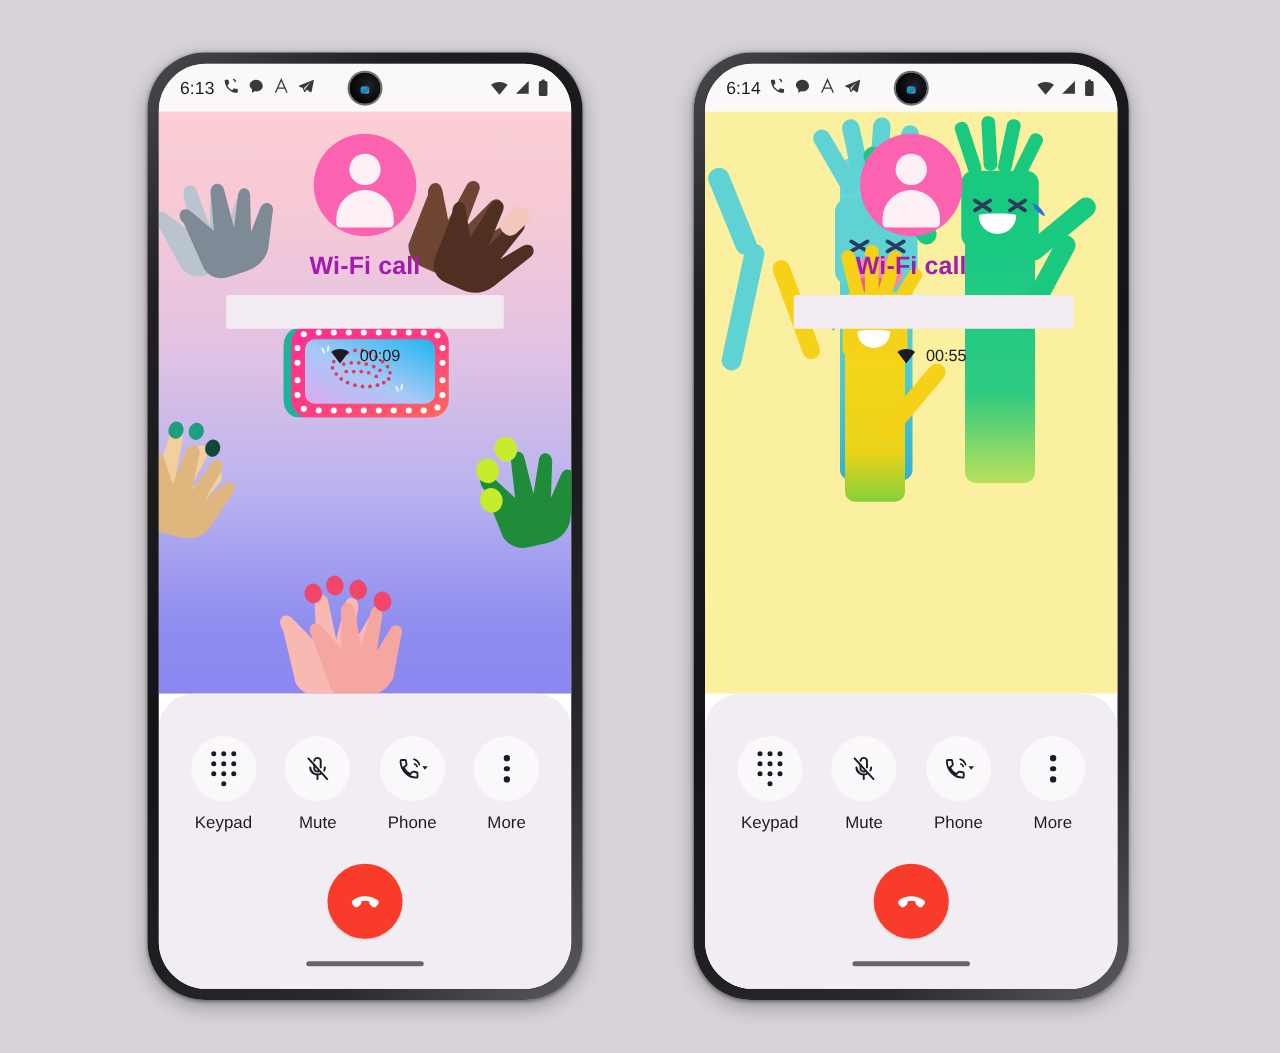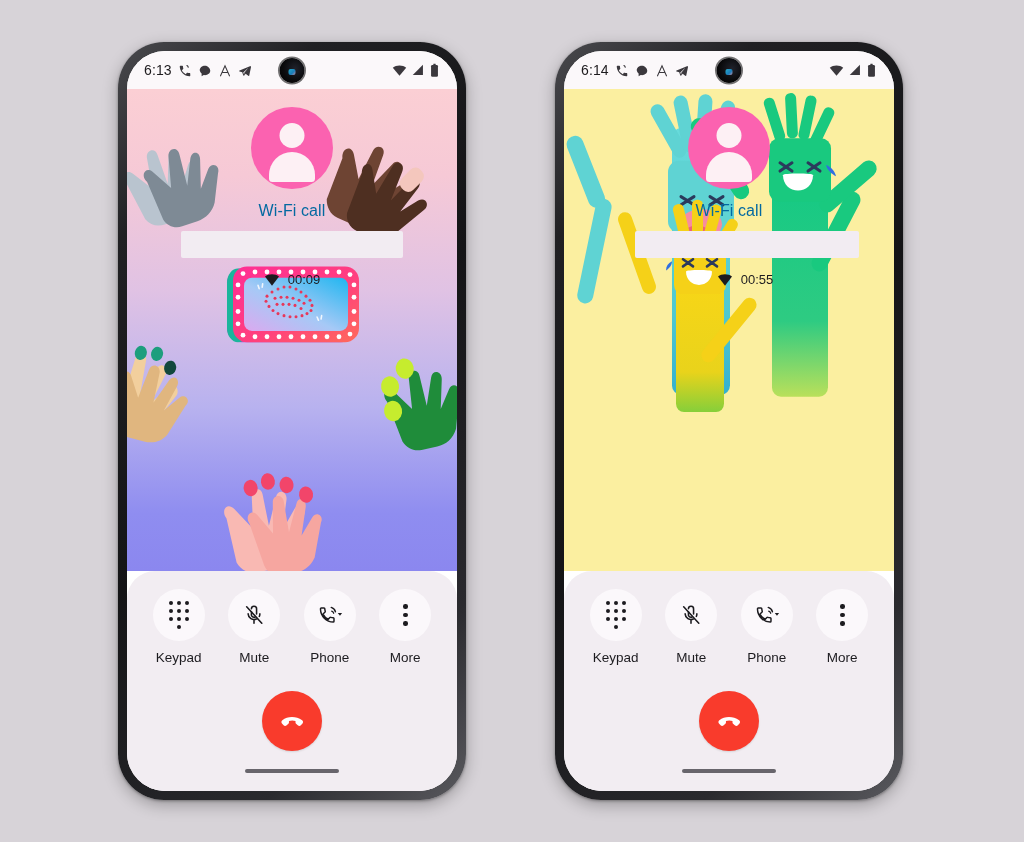--- a/index.html
+++ b/index.html
@@ -41,21 +41,21 @@
   .statusbar {
     position: relative;
     height: 38px;
     flex: 0 0 38px;
     background: #fbf8fa;
     display: flex;
     align-items: center;
     padding: 0 17px;
     z-index: 6;
   }
-  .sb-left { display: flex; align-items: flex-end; gap: 6px; }
+  .sb-left { display: flex; align-items: flex-start; gap: 6px; }
   .sb-right { display: flex; align-items: center; gap: 4px; margin-left: auto; }
   .sb-time {
     font-size: 14px; color: #1d1b1e; letter-spacing: .1px;
     font-family: "Liberation Sans", sans-serif;
   }
   .sb-ico { display: block; }
 
   .punchhole {
     position: absolute;
     left: 50%; top: 7px;
@@ -113,23 +113,24 @@
     content: "";
     position: absolute;
     left: 50%; top: 45px;
     transform: translateX(-50%);
     width: 46px; height: 30px;
     border-radius: 26px 26px 4px 4px;
     background: #fdf0f4;
   }
   .calltype {
     margin-top: 13px;
-    font-size: 16px;
-    color: #0369a1;
+    font-size: 20px;
+    color: #a21caf;
     letter-spacing: .1px;
+    font-weight: bold;
   }
   .redacted {
     margin-top: 11px;
     height: 27px;
     background: #f2ecf2;
     border-radius: 2px;
   }
   .redacted.r1 { width: 222px; }
   .redacted.r2 { width: 224px; margin-left: 36px; }
   .timerrow {
@@ -143,21 +144,21 @@
   .timerrow.t2 { margin-left: 32px; }
   .wificall-glyph { display:block; }
 
   
   .controls {
     position: relative;
     z-index: 5;
     flex: 0 0 auto;
     background: #f2edf2;
     border-radius: 28px 28px 0 0;
-    padding: 18px 14px 0;
+    padding: 34px 14px 0;
   }
   .ctl-row {
     display: flex;
     justify-content: space-around;
     align-items: flex-start;
   }
   .ctl {
     width: 72px;
     display: flex;
     flex-direction: column;

